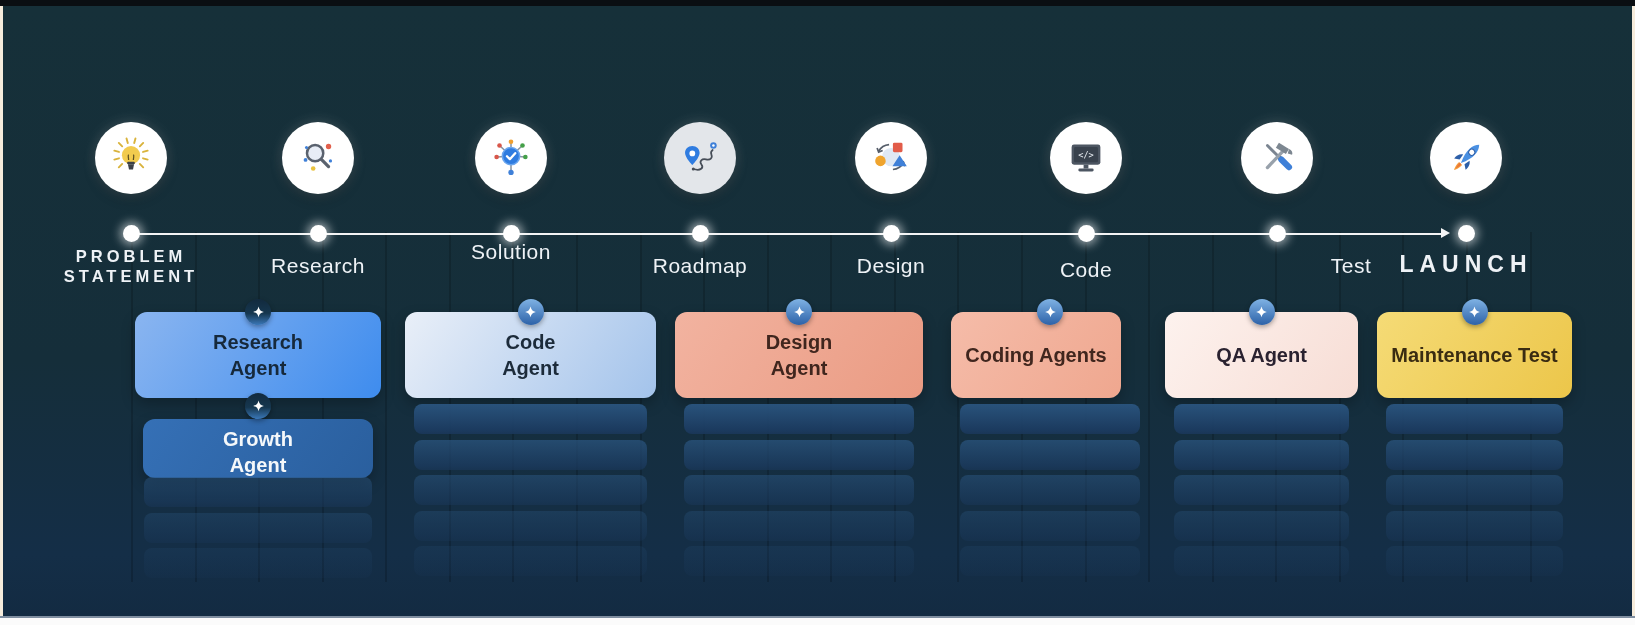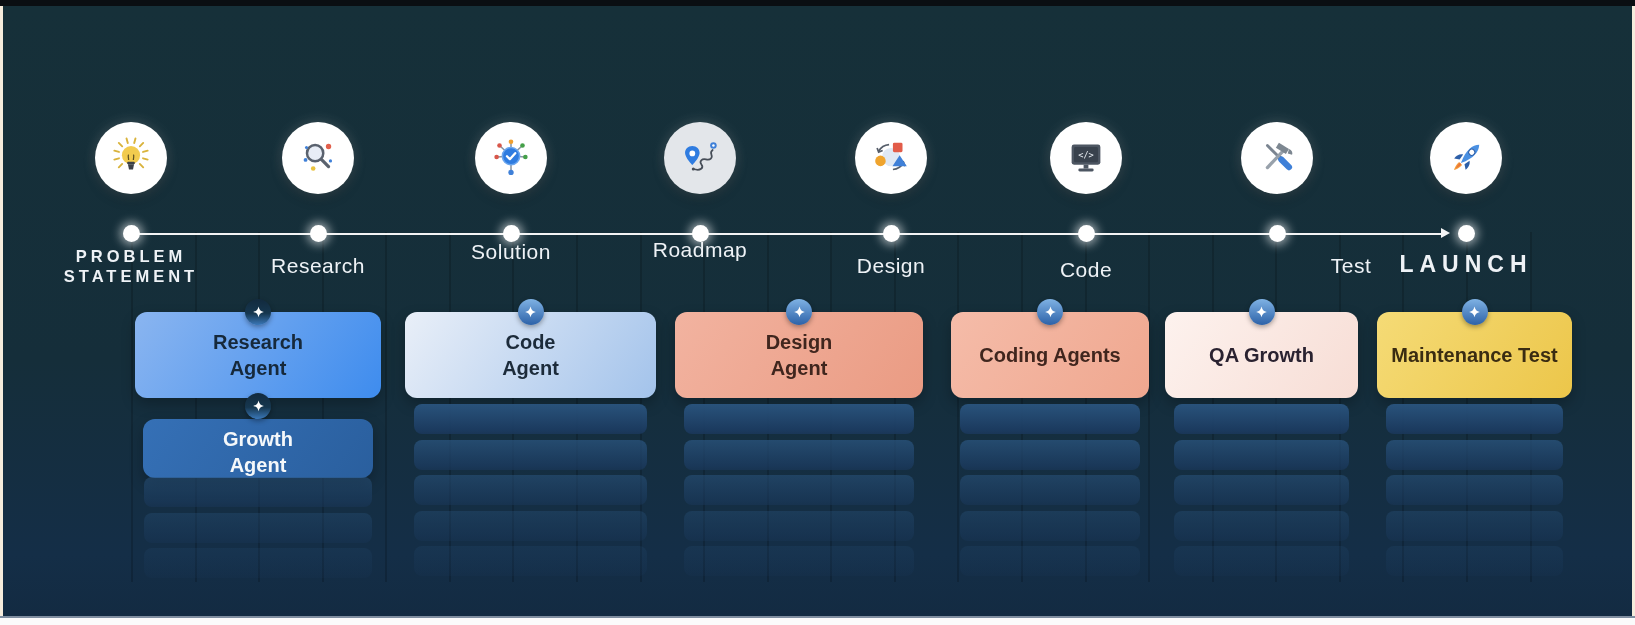--- a/index.html
+++ b/index.html
@@ -161,21 +161,21 @@
             <svg width="46" height="46" viewBox="0 0 48 48">
               <path d="M16 11.5 c-4.6 0 -7.6 3.4 -7.6 7.2 c0 4.9 7.6 12.6 7.6 12.6 c0 0 7.6 -7.7 7.6 -12.6 c0 -3.8 -3 -7.2 -7.6 -7.2 z" fill="#2f7ce0"></path>
    <circle cx="16" cy="19.2" r="3" fill="#fff"></circle>
    <circle cx="17" cy="35.5" r="1.6" fill="#474e58"></circle>
    <path d="M17 35.5 c8 2.5 11 -1.5 8.5 -4.8 c-2.6 -3.4 0.5 -6.3 4.8 -5.3 c4.6 1 7 -1.6 5.6 -4.9 c-0.9 -2.2 -0.2 -3.8 1.3 -4.9" stroke="#474e58" stroke-width="1.8" fill="none" stroke-linecap="round"></path>
    <circle cx="38" cy="11" r="3.4" fill="#3f80d8"></circle>
               <circle cx="38" cy="11" r="1.3" fill="#fff"></circle>
             </svg>
           </div>
           <div class="timeline-node" style="left: 688.5px; top: 219px;"></div>
-          <div class="stage-label" style="left: 697px; top: 232px;">Roadmap</div>
+          <div class="stage-label" style="left: 697px; top: 248px;">Roadmap</div>
         </div>
         <div class="stage">
           <div class="icon-circle" style="left: 852px; top: 116px; background: rgb(255, 255, 255);">
             <svg width="46" height="46" viewBox="0 0 48 48">
               <circle cx="24" cy="23" r="9.5" fill="#dfe8f4"></circle>
    <path d="M11 17 a14 14 0 0 1 11 -7" stroke="#565e6a" stroke-width="1.8" fill="none"></path>
    <path d="M9.5 13.5 l1.6 4.4 l4.2 -1.8" stroke="#565e6a" stroke-width="1.8" fill="none"></path>
    <path d="M37 29 a14 14 0 0 1 -11 7" stroke="#565e6a" stroke-width="1.8" fill="none"></path>
    <path d="M38.5 32.5 l-1.6 -4.4 l-4.2 1.8" stroke="#565e6a" stroke-width="1.8" fill="none"></path>
    <rect x="26" y="8" width="10" height="10" rx="1.5" fill="#e25c49"></rect>
@@ -288,40 +288,40 @@
               <path d="M24 5 C26.2 15.5 30.5 19.8 41 22 C30.5 24.2 26.2 28.5 24 39 C21.8 28.5 17.5 24.2 7 22 C17.5 19.8 21.8 15.5 24 5 z" fill="#fff"></path>
             </svg>
           </div>
           <div class="ghost-bar" style="left: 681px; top: 398px; width: 230px; opacity: 0.92;"></div>
           <div class="ghost-bar" style="left: 681px; top: 433.5px; width: 230px; opacity: 0.72;"></div>
           <div class="ghost-bar" style="left: 681px; top: 469px; width: 230px; opacity: 0.52;"></div>
           <div class="ghost-bar" style="left: 681px; top: 504.5px; width: 230px; opacity: 0.34;"></div>
           <div class="ghost-bar" style="left: 681px; top: 540px; width: 230px; opacity: 0.18;"></div>
         </div>
         <div>
-          <div class="agent-card" style="left: 948px; top: 306px; width: 198px; height: 86px; background: linear-gradient(125deg, rgb(245, 188, 169) 0%, rgb(239, 167, 143) 100%); color: rgb(64, 38, 30);">
+          <div class="agent-card" style="left: 948px; top: 306px; width: 170px; height: 86px; background: linear-gradient(125deg, rgb(245, 188, 169) 0%, rgb(239, 167, 143) 100%); color: rgb(64, 38, 30);">
             <div>
               <div>Coding Agents</div>
             </div>
           </div>
           <div class="sparkle-badge badge-blue" style="left: 1034px; top: 293px;">
             <svg width="15" height="15" viewBox="0 0 48 48">
               <path d="M24 5 C26.2 15.5 30.5 19.8 41 22 C30.5 24.2 26.2 28.5 24 39 C21.8 28.5 17.5 24.2 7 22 C17.5 19.8 21.8 15.5 24 5 z" fill="#fff"></path>
             </svg>
           </div>
           <div class="ghost-bar" style="left: 957px; top: 398px; width: 180px; opacity: 0.92;"></div>
           <div class="ghost-bar" style="left: 957px; top: 433.5px; width: 180px; opacity: 0.72;"></div>
           <div class="ghost-bar" style="left: 957px; top: 469px; width: 180px; opacity: 0.52;"></div>
           <div class="ghost-bar" style="left: 957px; top: 504.5px; width: 180px; opacity: 0.34;"></div>
           <div class="ghost-bar" style="left: 957px; top: 540px; width: 180px; opacity: 0.18;"></div>
         </div>
         <div>
           <div class="agent-card" style="left: 1162px; top: 306px; width: 193px; height: 86px; background: linear-gradient(125deg, rgb(253, 242, 238) 0%, rgb(247, 221, 213) 100%); color: rgb(42, 34, 48);">
             <div>
-              <div>QA Growth</div>
+              <div>QA Agent</div>
             </div>
           </div>
           <div class="sparkle-badge badge-blue" style="left: 1245.5px; top: 293px;">
             <svg width="15" height="15" viewBox="0 0 48 48">
               <path d="M24 5 C26.2 15.5 30.5 19.8 41 22 C30.5 24.2 26.2 28.5 24 39 C21.8 28.5 17.5 24.2 7 22 C17.5 19.8 21.8 15.5 24 5 z" fill="#fff"></path>
             </svg>
           </div>
           <div class="ghost-bar" style="left: 1171px; top: 398px; width: 175px; opacity: 0.92;"></div>
           <div class="ghost-bar" style="left: 1171px; top: 433.5px; width: 175px; opacity: 0.72;"></div>
           <div class="ghost-bar" style="left: 1171px; top: 469px; width: 175px; opacity: 0.52;"></div>

